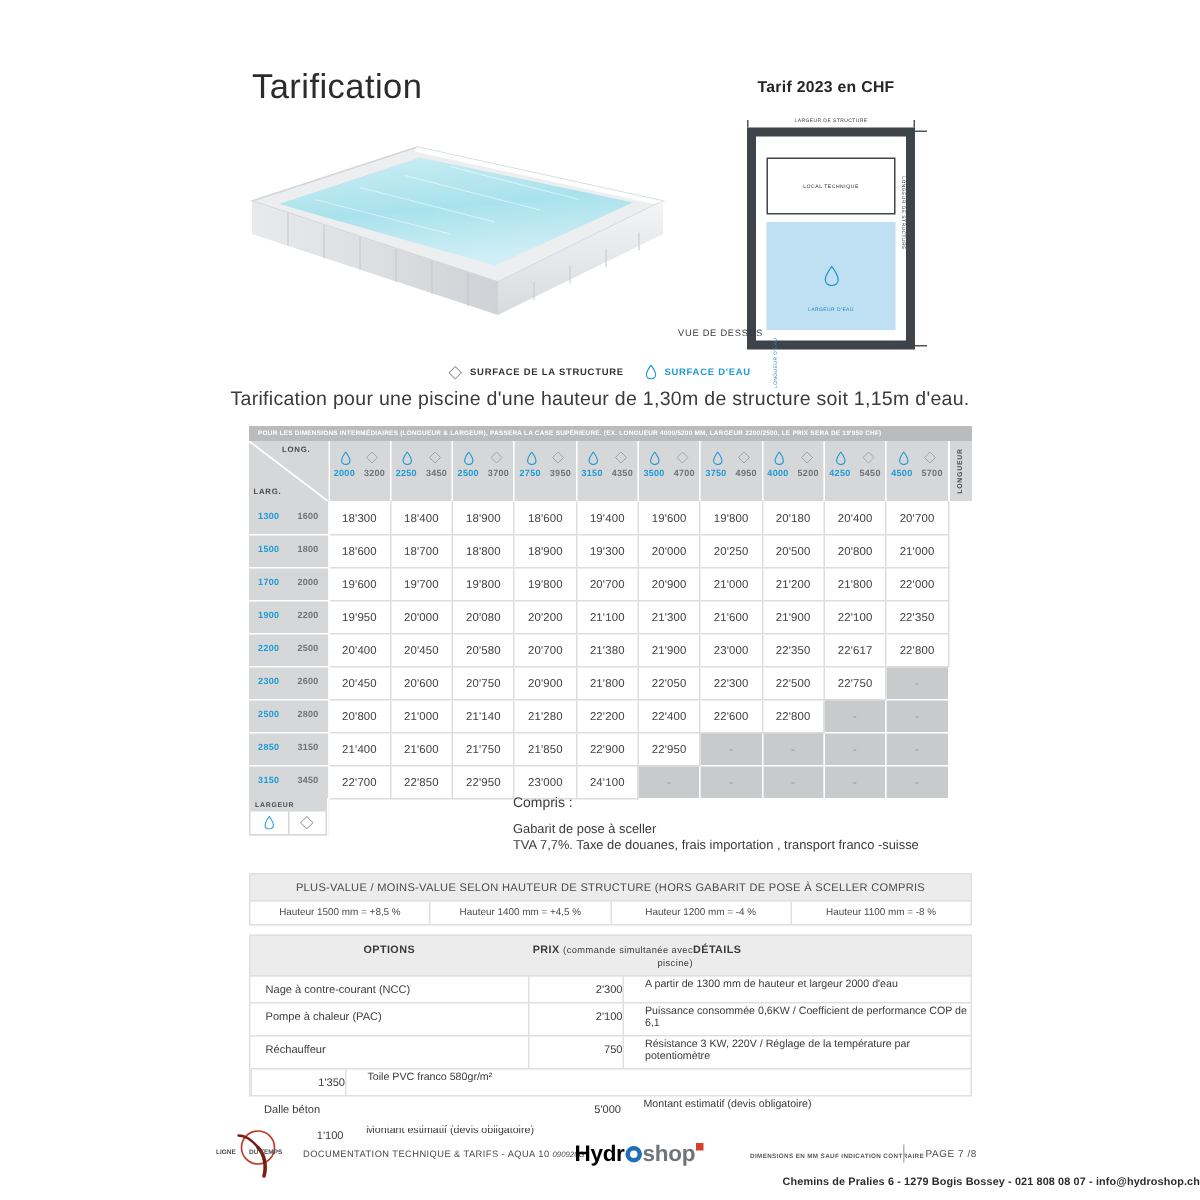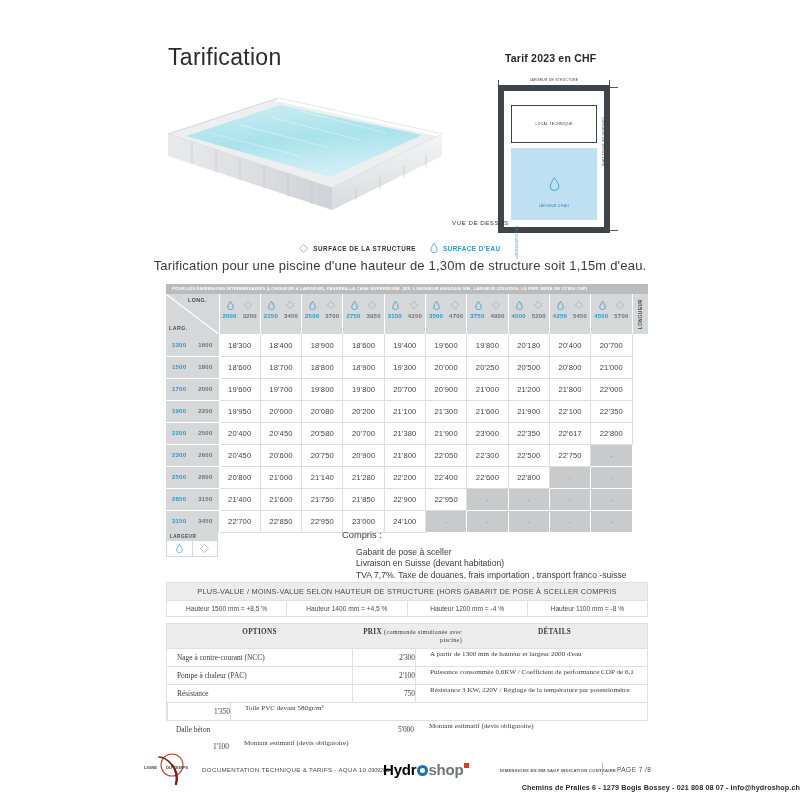--- a/index.html
+++ b/index.html
@@ -154,43 +154,43 @@
     background:#d6d7d8; border-right:1px solid #fff;
   }
   .keybox .kb-t { font-size:4.6px; font-weight:bold; color:#4a4a4a; letter-spacing:.5px; padding:2px 0 1px 4px; }
   .kb-row { display:flex; background:#fff; border:1px solid #d6d7d8; }
   .kb-cell { flex:1; display:flex; align-items:center; justify-content:center; padding:3px 0; border-right:1px solid #d6d7d8; }
   .kb-cell:last-child { border-right:none; }
 
   
   .compris { position:absolute; left:342px; top:530px; }
   .compris .c-title { font-size:9.3px; color:#3a3a3a; margin-bottom:7px; }
-  .compris .c-line { font-size:8.6px; color:#3a3a3a; line-height:1.32;margin-left:14px; }
+  .compris .c-line { font-size:8.6px; color:#3a3a3a; line-height:1.32; }
 
   
   .pv { position:absolute; left:166px; top:582px; width:482px; }
   .pv-head {
     background:#ececec; text-align:center; font-size:7.4px; color:#4a4a4a;
     letter-spacing:.2px; padding:4px 12px; border:1px solid #e0e0e0;
   }
   .pv-row { display:flex; border:1px solid #e0e0e0; border-top:none; }
   .pv-cell {
     flex:1; text-align:center; font-size:6.6px; color:#4a4a4a;
     padding:4px 0; border-right:1px solid #e0e0e0;
   }
   .pv-cell:last-child { border-right:none; }
 
   
-  .opt { position:absolute; left:166px; top:623px; width:482px;font-family:Liberation Serif, serif; }
+  .opt { position:absolute; left:166px; top:623px; width:482px; }
   .opt-head { display:flex; background:#ececec; border:1px solid #e0e0e0; }
   .opt-head .oh { font-size:7.2px; font-weight:bold; color:#3a3a3a; letter-spacing:.3px; padding:4px 0; }
   .oh-opt { width:185px; text-align:center; }
   .oh-prix { width:110px; text-align:right; padding-right:6px; }
   .oh-prix i { font-style:normal; font-weight:normal; font-size:6.2px; }
-  .oh-det { flex:1; padding-left:28px;text-align:center; }
+  .oh-det { flex:1; padding-left:28px; }
   .opt-row { display:flex; border:1px solid #e0e0e0; border-top:none; }
   .opt-row.noline { border:none; }
   .o-name { width:185px; font-size:7.4px; color:#3a3a3a; padding:4px 0 4px 10px; }
   .o-price { width:62px; font-size:7.4px; color:#3a3a3a; text-align:right; padding:4px 0; }
   .o-det { flex:1; font-size:7.1px; color:#3a3a3a; padding:1px 0 4px 14px; }
   .opt-row .sep { width:1px; background:#e0e0e0; }
   .opt-row.noline .sep { background:transparent; }
 
   
   .ftr-line { position:absolute; left:0; top:751px; width:100%; height:1px; background:#ffffff; }
@@ -659,21 +659,20 @@
         <svg width="9" height="9" viewBox="0 0 20 20">
           <rect x="3.5" y="3.5" width="13" height="13" transform="rotate(45 10 10)" fill="none" stroke="#9b9ea1" stroke-width="1.4"></rect>
         </svg>
       </div>
     </div>
   </div>
 
   <div class="compris">
     <div class="c-title">Compris :</div>
     <div class="c-line">Gabarit de pose à sceller</div>
-    <div class="c-line">Livraison en Suisse (devant habitation)</div>
     <div class="c-line">TVA 7,7%. Taxe de douanes, frais importation , transport franco -suisse</div>
   </div>
 
   <div class="pv">
     <div class="pv-head">PLUS-VALUE / MOINS-VALUE SELON HAUTEUR DE STRUCTURE (HORS GABARIT DE POSE À SCELLER COMPRIS</div>
     <div class="pv-row">
       <div class="pv-cell">Hauteur 1500 mm = +8,5 %</div>
       <div class="pv-cell">Hauteur 1400 mm = +4,5 %</div>
       <div class="pv-cell">Hauteur 1200 mm = -4 %</div>
       <div class="pv-cell">Hauteur 1100 mm = -8 %</div>
@@ -698,31 +697,31 @@
           <div class="o-det">A partir de 1300 mm de hauteur et largeur 2000 d'eau</div>
         </div>
         <div class="opt-row">
           <div class="o-name">Pompe à chaleur (PAC)</div>
           <div class="sep"></div>
           <div class="o-price">2'100</div>
           <div class="sep"></div>
           <div class="o-det">Puissance consommée 0,6KW  /  Coefficient de performance COP de 6,1</div>
         </div>
         <div class="opt-row">
-          <div class="o-name">Résistance</div>
+          <div class="o-name">Réchauffeur</div>
           <div class="sep"></div>
           <div class="o-price">750</div>
           <div class="sep"></div>
           <div class="o-det">Résistance 3 KW, 220V  /  Réglage de la température par potentiomètre</div>
         </div>
         <div class="opt-row">
           <div class="sep"></div>
           <div class="o-price">1'350</div>
           <div class="sep"></div>
-          <div class="o-det">Toile PVC devant 580gr/m²</div>
+          <div class="o-det">Toile PVC franco 580gr/m²</div>
         </div>
         <div class="opt-row noline">
           <div class="o-name">Dalle béton</div>
           <div class="sep"></div>
           <div class="o-price">5'000</div>
           <div class="sep"></div>
           <div class="o-det">Montant estimatif (devis obligatoire)</div>
         </div>
         <div class="opt-row noline">
           <div class="sep"></div>

